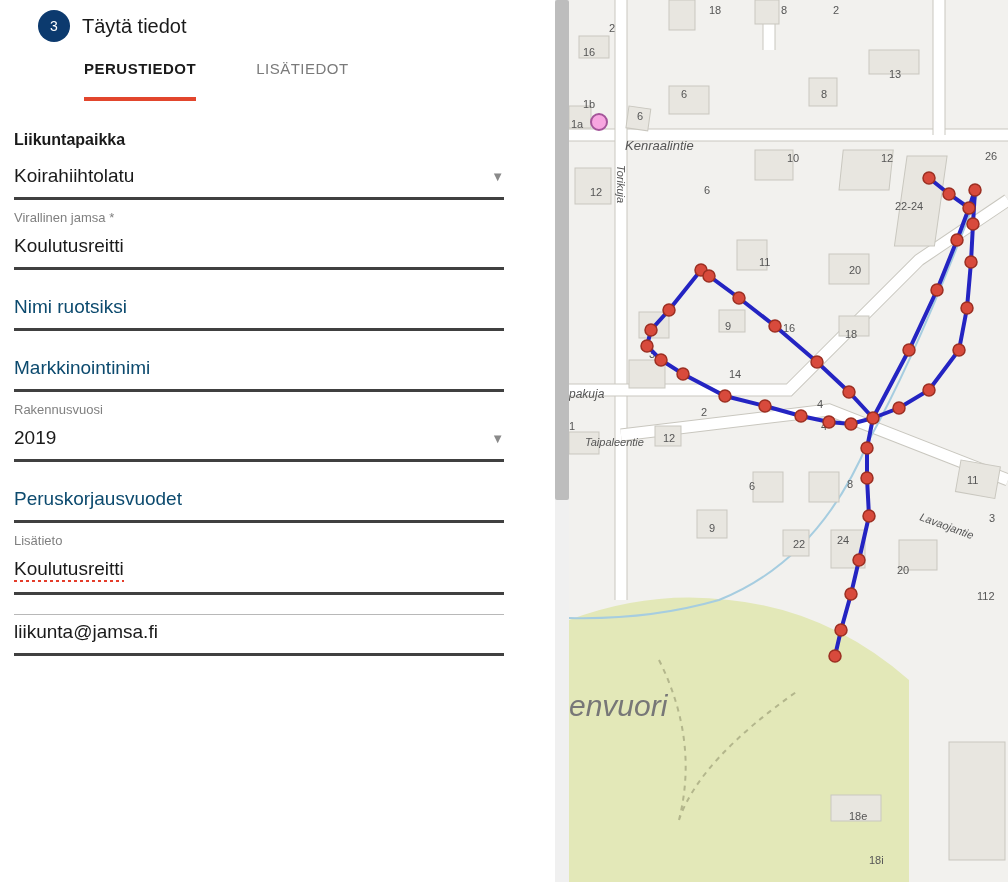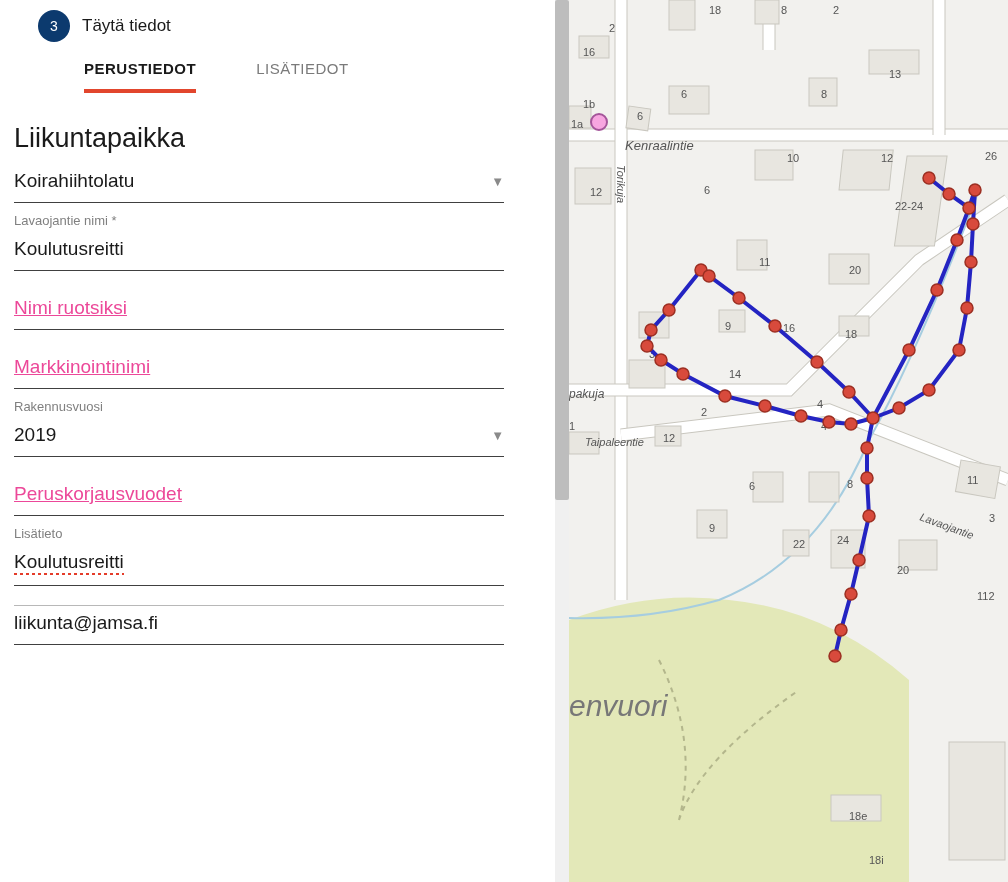--- a/index.html
+++ b/index.html
@@ -49,70 +49,69 @@
     margin: 0 24px 18px 24px;
   }
   .step-badge {
     width: 32px; height: 32px;
     border-radius: 50%;
     background: #0c3a6e;
     color: #fff;
     display: flex; align-items: center; justify-content: center;
     font-size: 14px;
   }
-  .step-label { font-size: 17px; }
+  .step-label { font-size: 20px; }
 
   
   .tabs {
     display: flex;
     gap: 60px;
     justify-content: flex-start;
     padding-left: 70px;
     margin-bottom: 30px;
   }
   .tab {
     font-size: 15px;
     letter-spacing: 0.5px;
     color: #7a7a7a;
-    padding-bottom: 12px;
+    padding-bottom: 20px;
     cursor: pointer;
     text-align: center;
   }
   .tab.active {
     color: #1a1a1a;
     font-weight: 700;
     border-bottom: 4px solid #e2462d;
   }
 
   .section-title {
-    font-size: 27px;
-    font-weight: 400;
+    font-size: 16px;
+    font-weight: 700;
     margin: 22px 0 10px 0;
   }
 
   .field-label {
     font-size: 13px;
     color: #808080;
     margin-top: 10px;
     margin-bottom: 4px;
   }
   .field {
     width: 490px;
     border: none;
-    border-bottom: 1px solid #404040;
+    border-bottom: 3px solid #404040;
     padding: 6px 0 10px 0;
     font-size: 19px;
     display: flex;
     align-items: center;
     justify-content: space-between;
     margin-bottom: 2px;
   }
   .field.placeholder .value {
-    color: #ec4899;
-    text-decoration: underline;
+    color: #0c4a6e;
   }
   .field .value { flex: 1; }
   .field .chev {
     color: #8a8a8a;
     font-size: 13px;
   }
   .field.spellcheck .value {
     background-image: repeating-linear-gradient(90deg, #e43c2a 0 3px, transparent 3px 6px);
     background-size: 6px 2px;
     background-repeat: repeat-x;
@@ -159,21 +158,21 @@
       <div class="tab">LISÄTIEDOT</div>
     </div>
 
     <div class="section-title">Liikuntapaikka</div>
 
     <div class="field">
       <span class="value">Koirahiihtolatu</span>
       <span class="chev">▼</span>
     </div>
 
-    <div class="field-label">Lavaojantie nimi *</div>
+    <div class="field-label">Virallinen jamsa *</div>
     <div class="field">
       <span class="value">Koulutusreitti</span>
     </div>
 
     <div style="height:18px"></div>
     <div class="field placeholder">
       <span class="value">Nimi ruotsiksi</span>
     </div>
 
     <div style="height:18px"></div>

